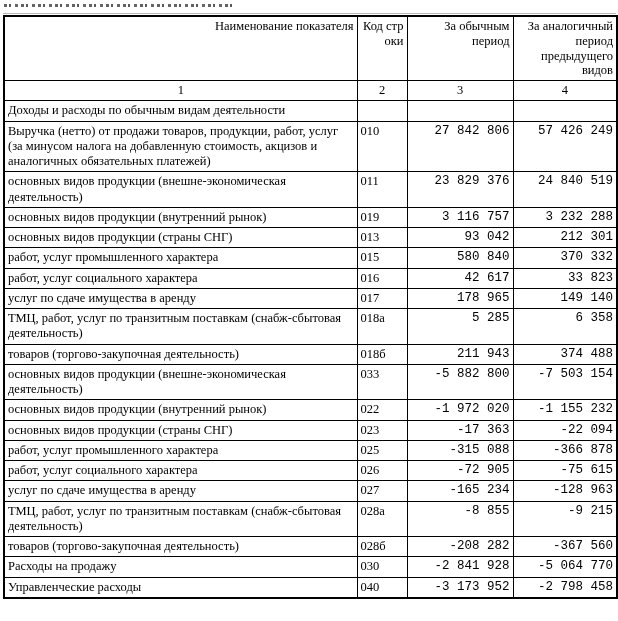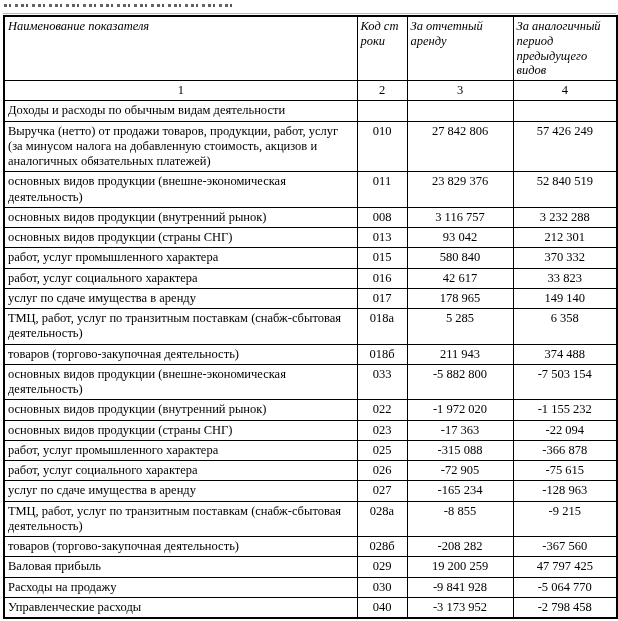--- a/index.html
+++ b/index.html
@@ -44,32 +44,31 @@
   table.fin th, table.fin td {
     border: 1px solid #000;
     vertical-align: top;
     padding: 2px 3px;
     overflow: hidden;
   }
   table.fin { border: 2px solid #000; }
 
   th.th {
     font-weight: normal;
-    text-align: left;
+    text-align: right;
     padding-top: 3px;
     line-height: 1.18;
-    font-style: italic;
   }
   th.th-code { word-break: break-all; padding-left: 6px; padding-right: 6px; }
 
   td.idx { text-align: center; padding: 0 3px 1px 3px; }
 
   td.td-name { text-align: left; padding-left: 3px; margin-left: 8px; }
-  td.td-code { text-align: center; }
-  td.td-num  { text-align: center; padding-right: 4px; }
+  td.td-code { }
+  td.td-num  { text-align: right; padding-right: 4px; font-family: Liberation Mono, monospace; }
 </style>
 </head>
 <body>
 
 <div class="page">
 
   <div class="clipped-line"></div>
 
   <div class="table-hairline"></div>
 
@@ -77,21 +76,21 @@
     <colgroup>
       <col style="width: 353px">
       <col style="width: 50px">
       <col style="width: 106px">
       <col style="width: 104px">
     </colgroup>
     <thead>
       <tr>
         <th class="th">Наименование показателя</th>
         <th class="th th-code">Код строки</th>
-        <th class="th">За отчетный аренду</th>
+        <th class="th">За обычным период</th>
         <th class="th">За аналогичный период предыдущего видов</th>
       </tr>
       <tr>
         <td class="idx">1</td>
         <td class="idx">2</td>
         <td class="idx">3</td>
         <td class="idx">4</td>
       </tr>
     </thead>
     <tbody>
@@ -104,25 +103,25 @@
         <tr>
           <td class="td-name">Выручка (нетто) от продажи товаров, продукции, работ, услуг (за минусом налога на добавленную стоимость, акцизов и аналогичных обязательных платежей)</td>
           <td class="td-code">010</td>
           <td class="td-num">27 842 806</td>
           <td class="td-num">57 426 249</td>
         </tr>
         <tr>
           <td class="td-name">основных видов продукции (внешне-экономическая деятельность)</td>
           <td class="td-code">011</td>
           <td class="td-num">23 829 376</td>
-          <td class="td-num">52 840 519</td>
+          <td class="td-num">24 840 519</td>
         </tr>
         <tr>
           <td class="td-name">основных видов продукции (внутренний рынок)</td>
-          <td class="td-code">008</td>
+          <td class="td-code">019</td>
           <td class="td-num">3 116 757</td>
           <td class="td-num">3 232 288</td>
         </tr>
         <tr>
           <td class="td-name">основных видов продукции (страны СНГ)</td>
           <td class="td-code">013</td>
           <td class="td-num">93 042</td>
           <td class="td-num">212 301</td>
         </tr>
         <tr>
@@ -197,29 +196,23 @@
           <td class="td-num">-8 855</td>
           <td class="td-num">-9 215</td>
         </tr>
         <tr>
           <td class="td-name">товаров (торгово-закупочная деятельность)</td>
           <td class="td-code">028б</td>
           <td class="td-num">-208 282</td>
           <td class="td-num">-367 560</td>
         </tr>
         <tr>
-          <td class="td-name">Валовая прибыль</td>
-          <td class="td-code">029</td>
-          <td class="td-num">19 200 259</td>
-          <td class="td-num">47 797 425</td>
-        </tr>
-        <tr>
           <td class="td-name">Расходы на продажу</td>
           <td class="td-code">030</td>
-          <td class="td-num">-9 841 928</td>
+          <td class="td-num">-2 841 928</td>
           <td class="td-num">-5 064 770</td>
         </tr>
         <tr>
           <td class="td-name">Управленческие расходы</td>
           <td class="td-code">040</td>
           <td class="td-num">-3 173 952</td>
           <td class="td-num">-2 798 458</td>
         </tr>
       </tbody>
   </table>

